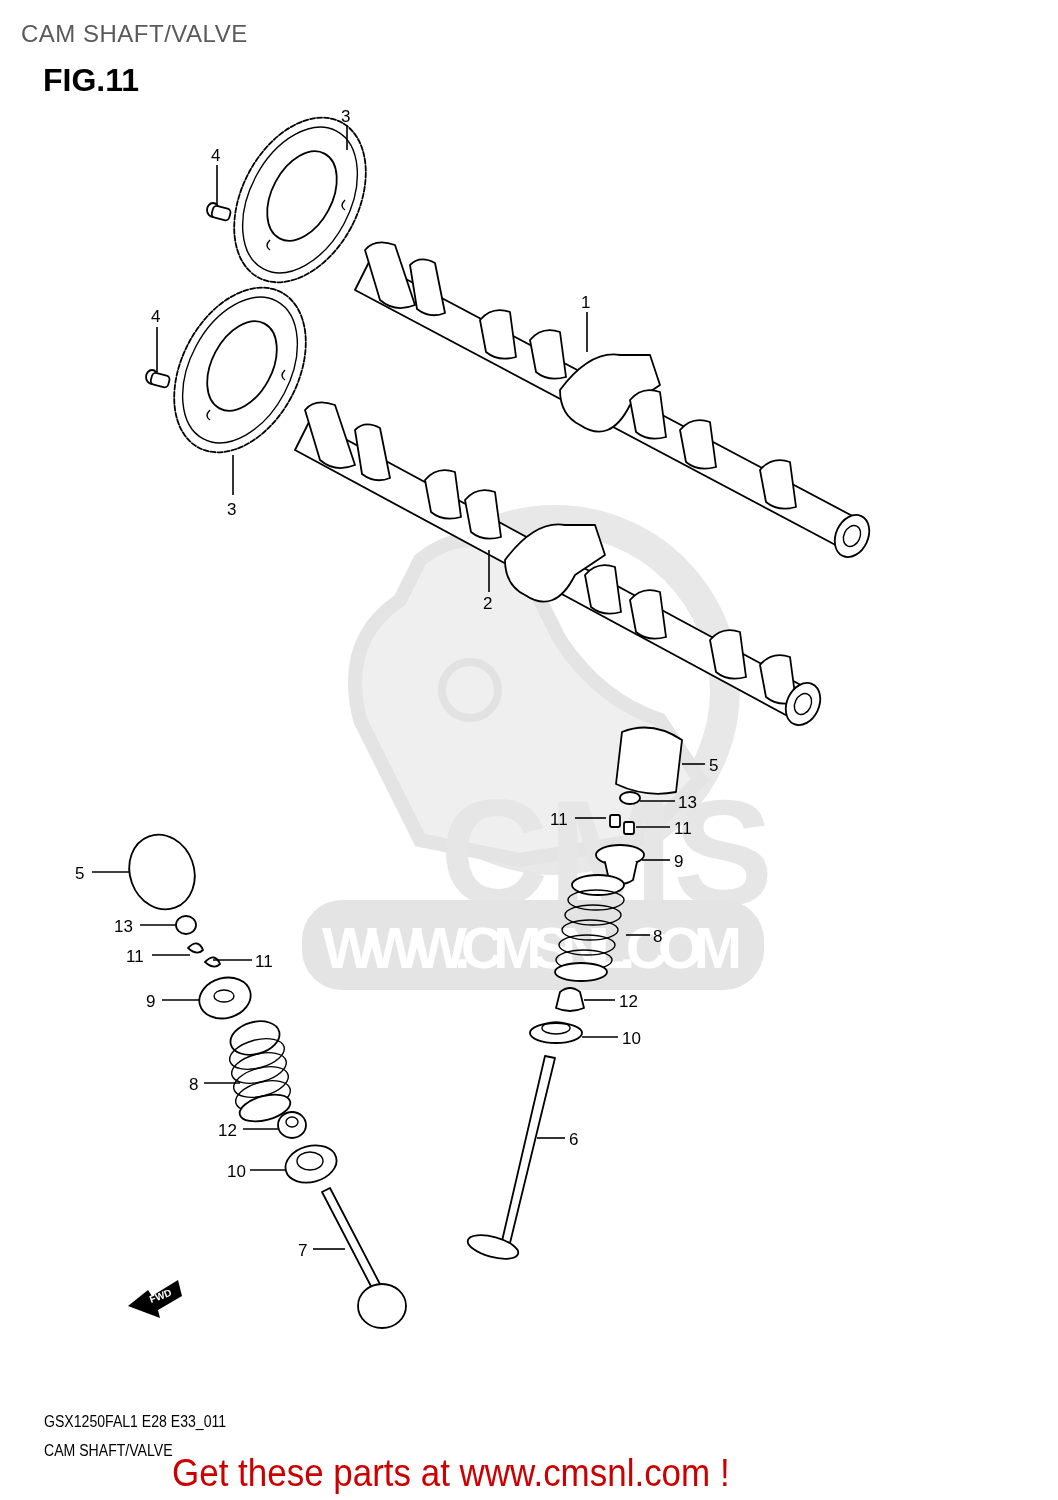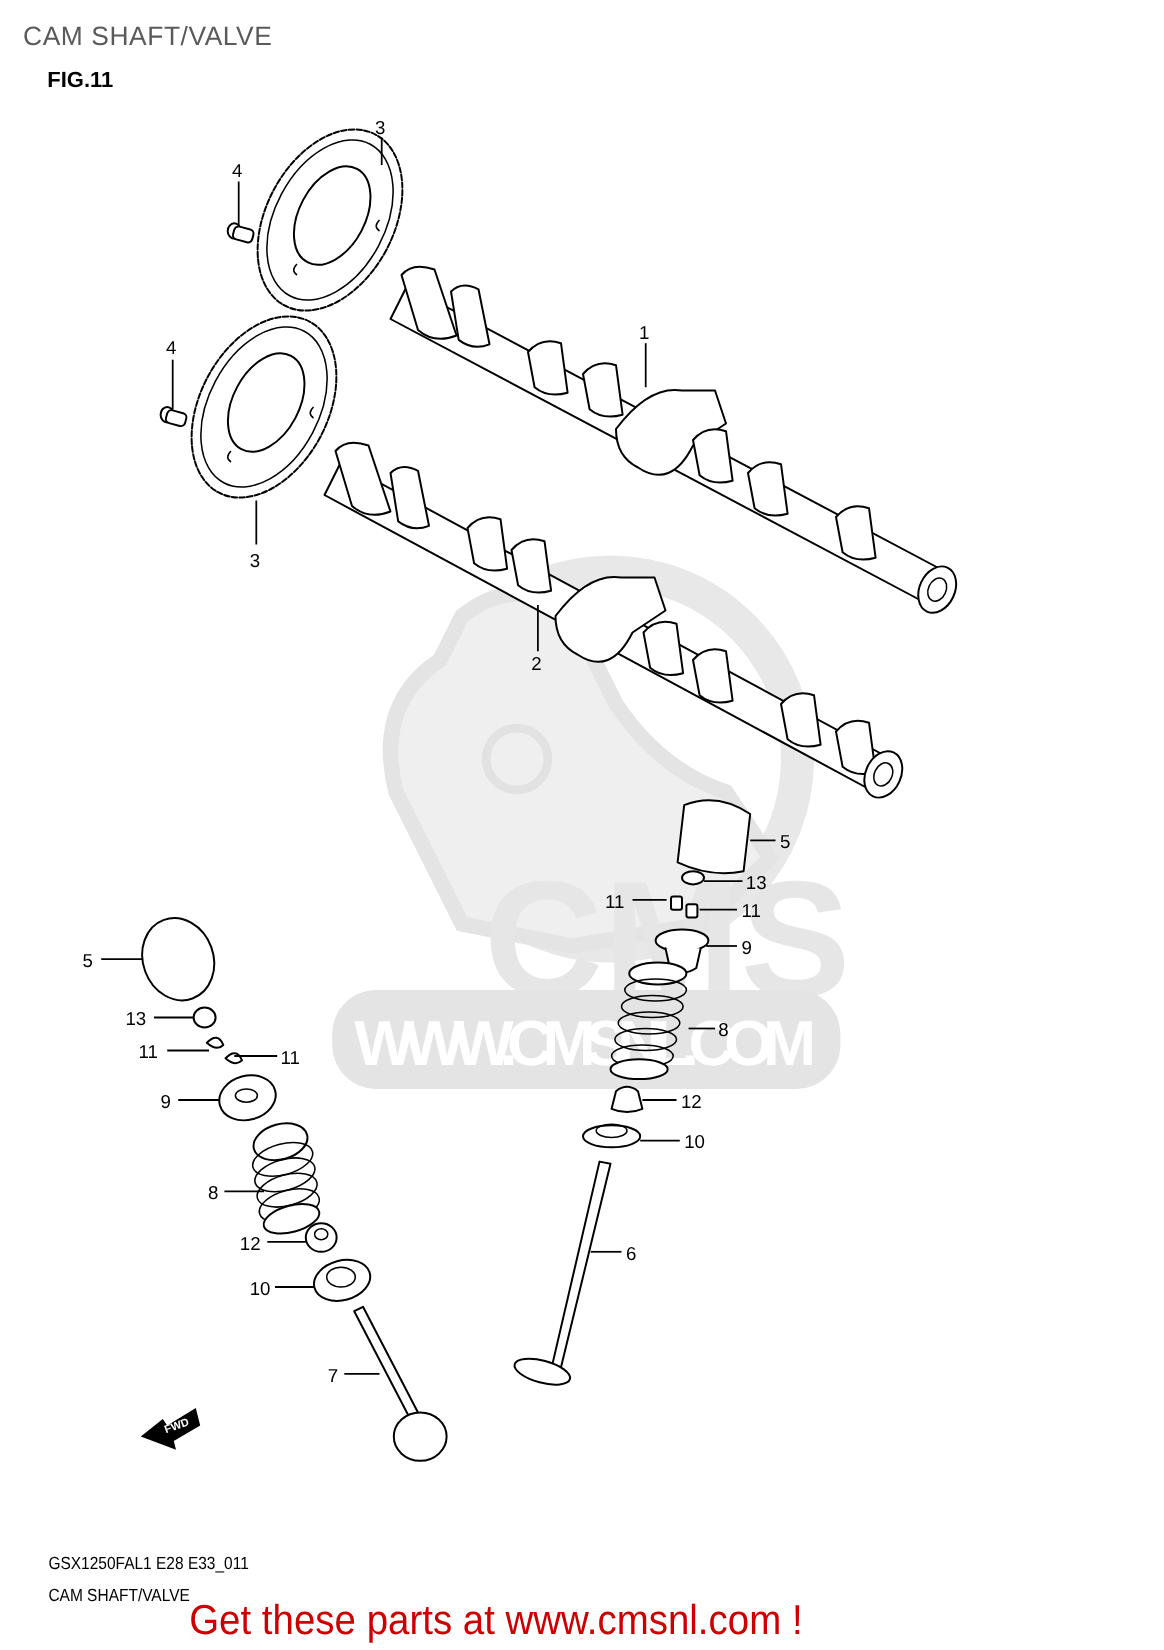--- a/index.html
+++ b/index.html
@@ -1,18 +1,18 @@
 <!DOCTYPE html>
 <html><head>
 <meta charset="utf-8">
 <style>
   html, body { margin:0; padding:0; background:#ffffff; }
   body { width:1058px; height:1500px; position:relative; overflow:hidden; font-family:"Liberation Sans", sans-serif; }
   .page-header { position:absolute; left:21px; top:20px; font-size:24px; color:#5a5a5a; letter-spacing:0.5px; }
-  .fig-title { position:absolute; left:43px; top:62px; font-size:20px; font-weight:bold; color:#000;text-align:center; }
+  .fig-title { position:absolute; left:43px; top:62px; font-size:32px; font-weight:bold; color:#000;text-align:center; }
   .diagram { position:absolute; left:0; top:0; width:1058px; height:1500px; }
   .callout { font-family:"Liberation Sans", sans-serif; font-size:17px; fill:#000; }
   .footer-code { position:absolute; left:44px; top:1413px; font-size:16px; color:#000; font-family:"Liberation Sans", sans-serif; transform:scaleX(0.88); transform-origin:left; }
   .footer-title { position:absolute; left:44px; top:1442px; font-size:16px; color:#000; transform:scaleX(0.88); transform-origin:left; }
   .cta { position:absolute; left:172px; top:1452px; font-size:38px; color:#cc0000; font-family:"Liberation Sans", sans-serif; transform:scaleX(0.92); transform-origin:left; white-space:nowrap; }
   .watermark-text { font-family:"Liberation Sans", sans-serif; font-weight:bold; font-size:58px; fill:#ffffff; }
   .wm-logo { font-family:"Liberation Sans", sans-serif; font-weight:bold; font-size:150px; fill:#e6e6e6; }
   .part { fill:#fff; stroke:#000; stroke-width:1.8; stroke-linejoin:round; stroke-linecap:round; }
   .thin { fill:none; stroke:#000; stroke-width:1.4; }
   .leader { stroke:#000; stroke-width:1.6; fill:none; }

